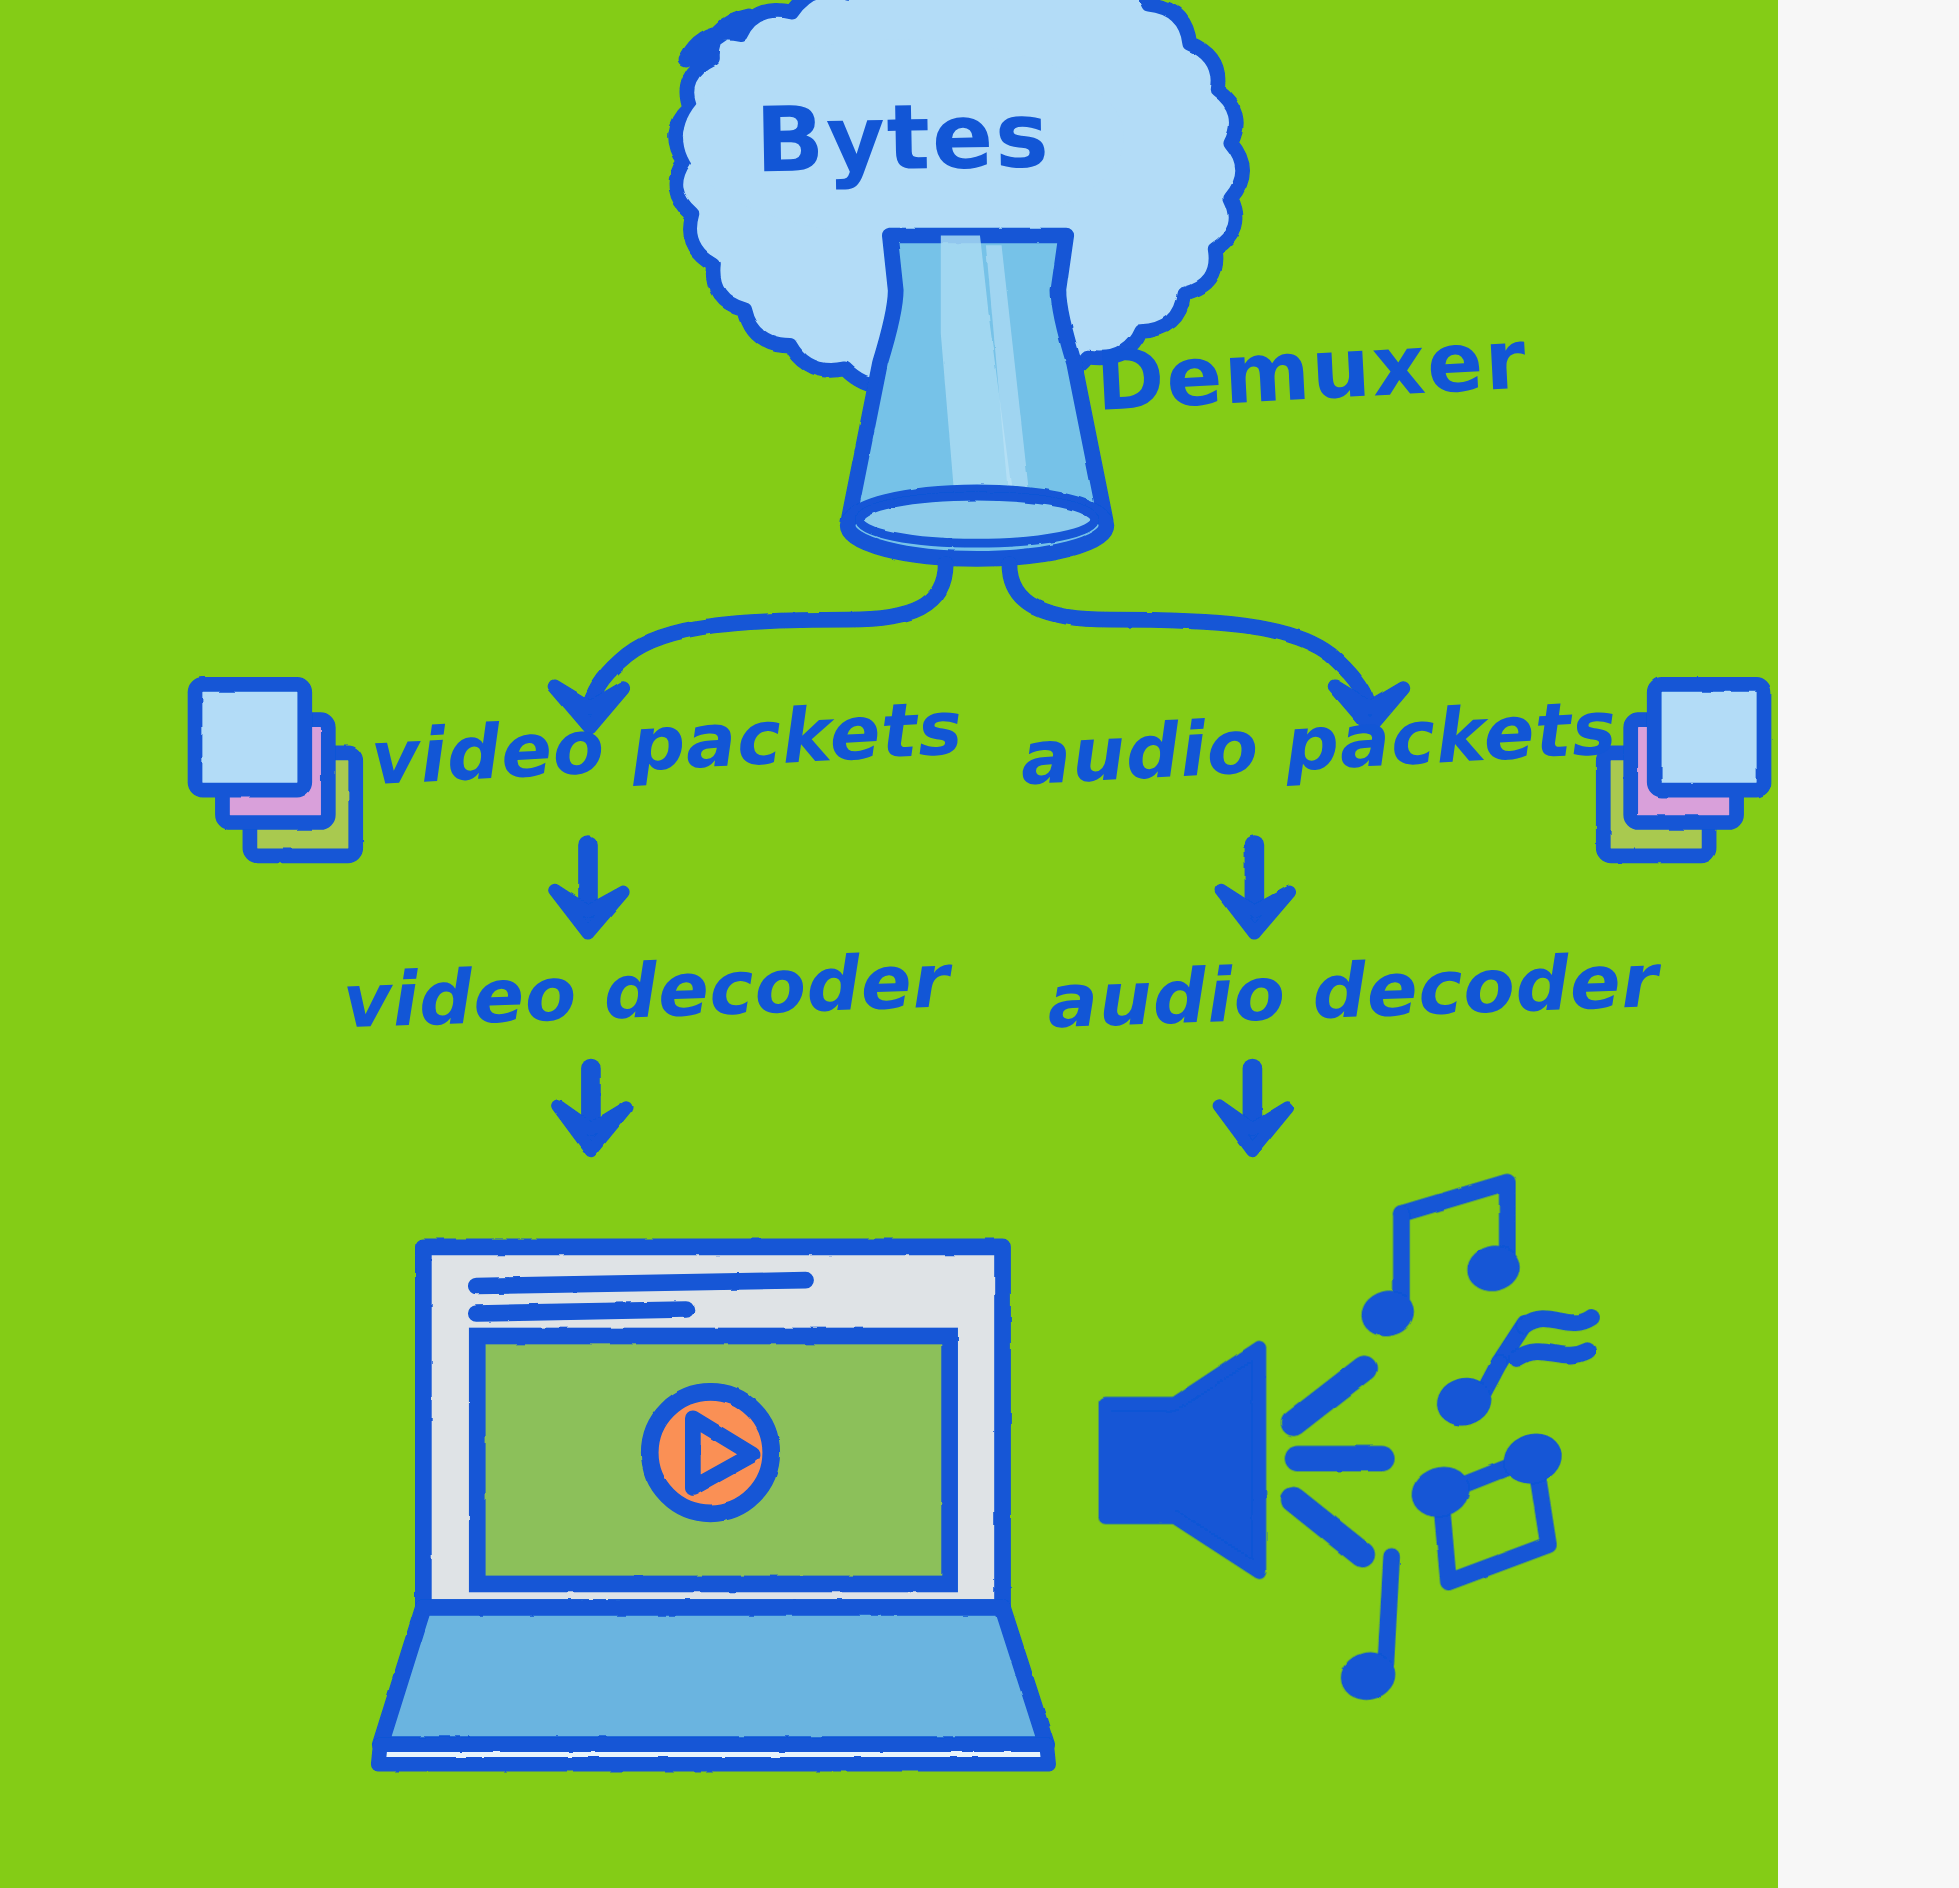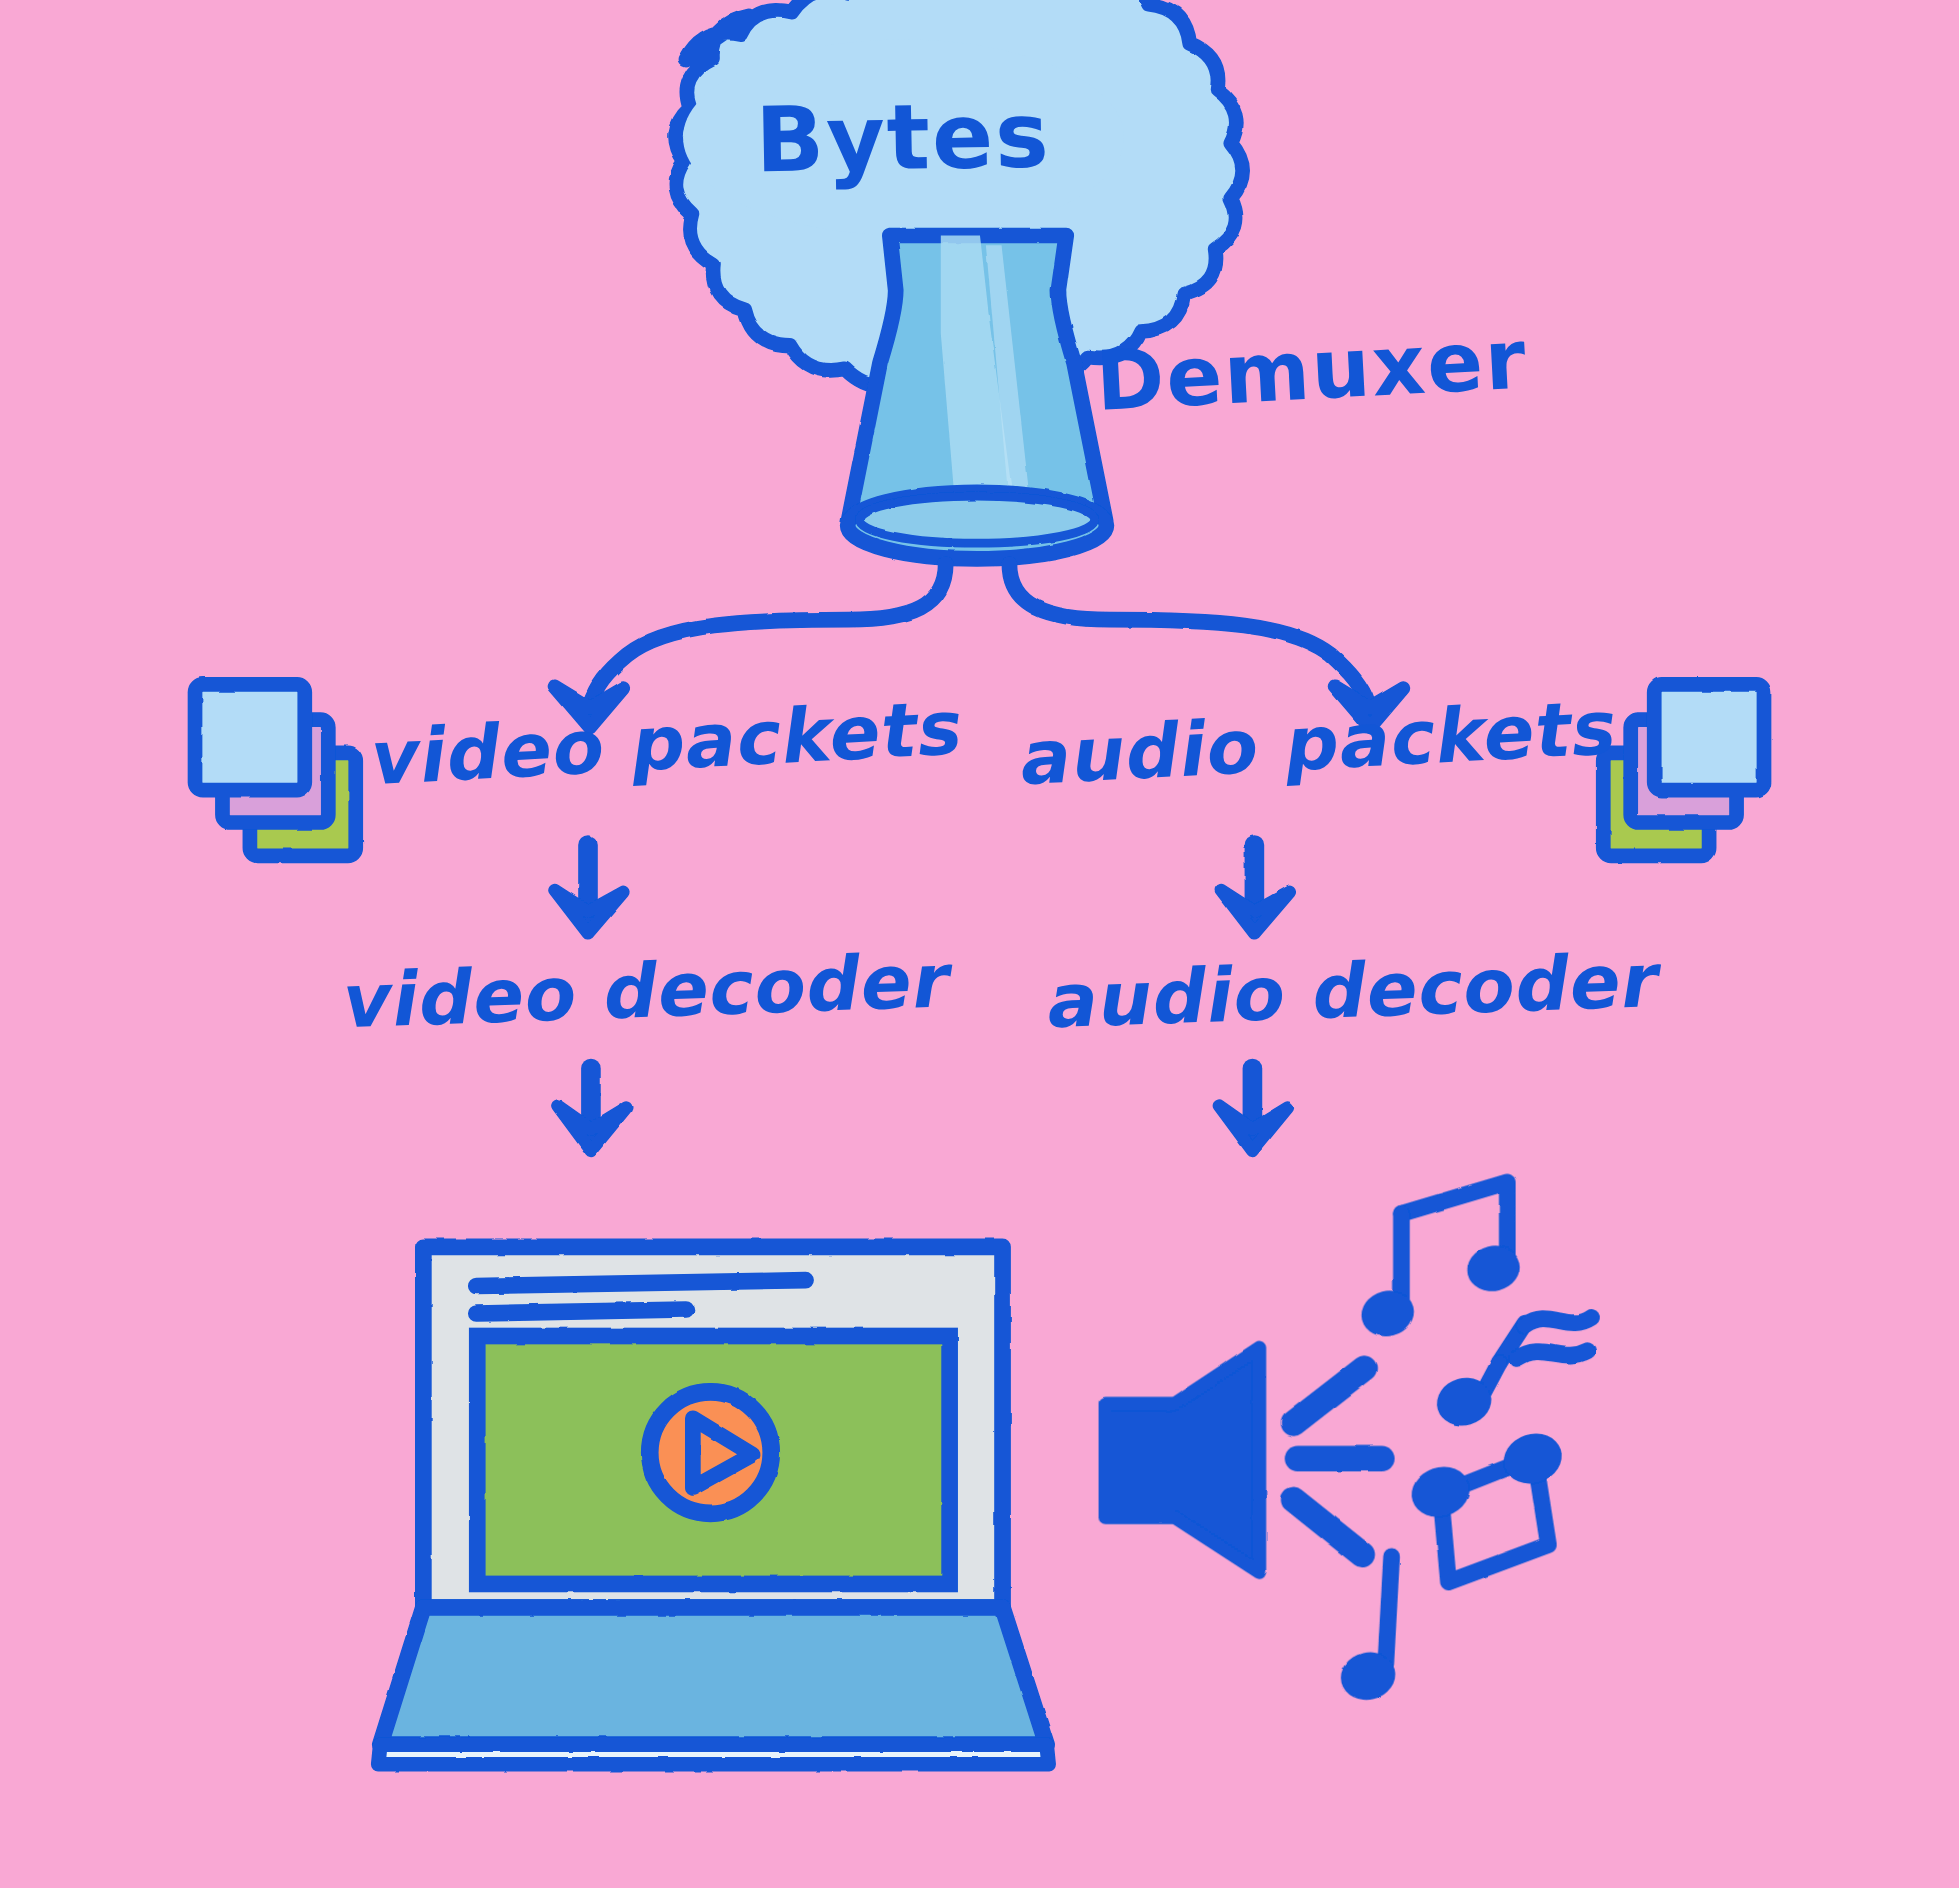--- a/index.html
+++ b/index.html
@@ -6,23 +6,23 @@
   html, body {
     margin: 0;
     padding: 0;
     background: #f7f7f7;
   }
   body {
     font-family: "DejaVu Sans", sans-serif;
   }
   #stage {
     position: relative;
-    width: 1959px;
+    width: 1778px;
     height: 1889px;
-    background: #f9a8d4;
+    background: #84cc16;
     overflow: hidden;
   }
   #stage svg.layer {
     position: absolute;
     left: 0;
     top: 0;
     width: 1959px;
     height: 1889px;
   }
   .handtext {

